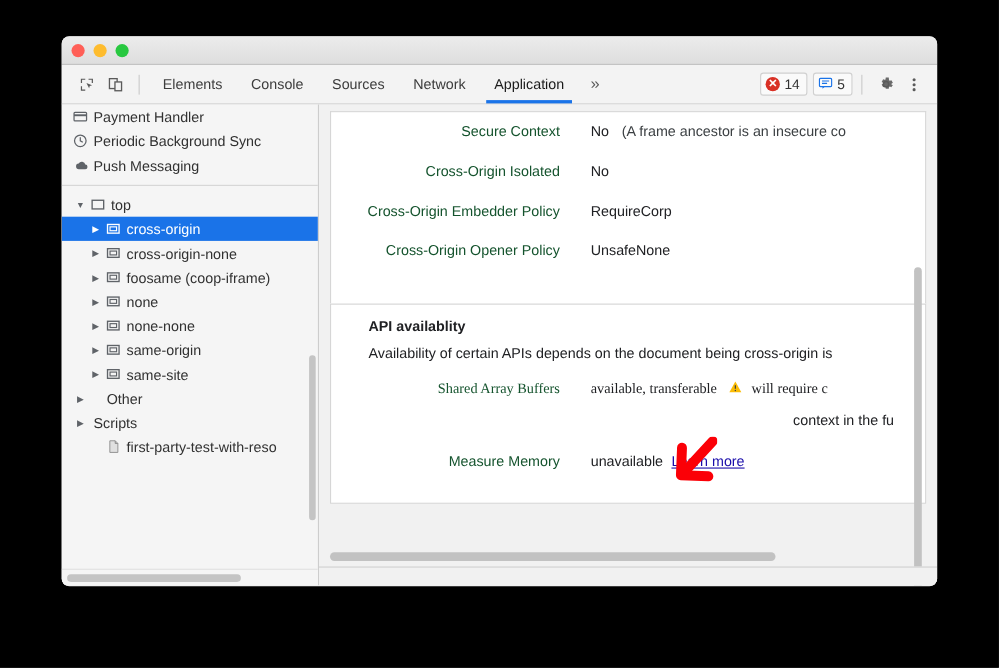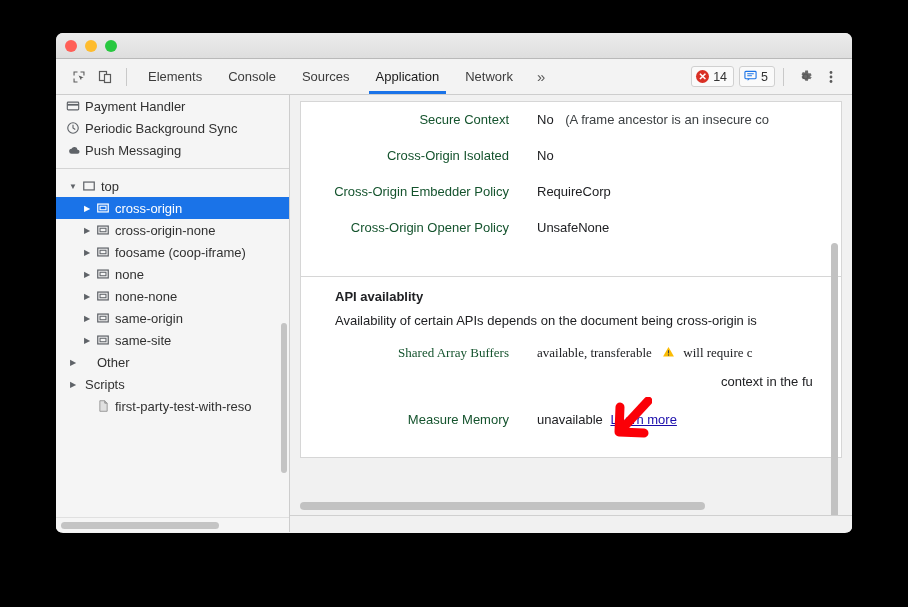--- a/index.html
+++ b/index.html
@@ -278,22 +278,22 @@
         <rect x="2.5" y="2.5" width="7" height="9" fill="none" stroke="#5a5a5a" stroke-width="1.2"></rect>
         <rect x="7.5" y="5.5" width="6" height="8" fill="#f3f3f3" stroke="#5a5a5a" stroke-width="1.2"></rect>
       </svg>
     </div>
     <div class="tb-sep"></div>
 
     <div class="tabs">
       <div class="tab">Elements</div>
       <div class="tab">Console</div>
       <div class="tab">Sources</div>
+      <div class="tab">Network</div>
       <div class="tab active">Application</div>
-      <div class="tab">Network</div>
       <div class="tab-more">»</div>
     </div>
 
     <div class="tb-right">
       <div class="badge">
         <span class="dot-err">✕</span>
         <span>14</span>
       </div>
       <div class="badge">
         <span>

